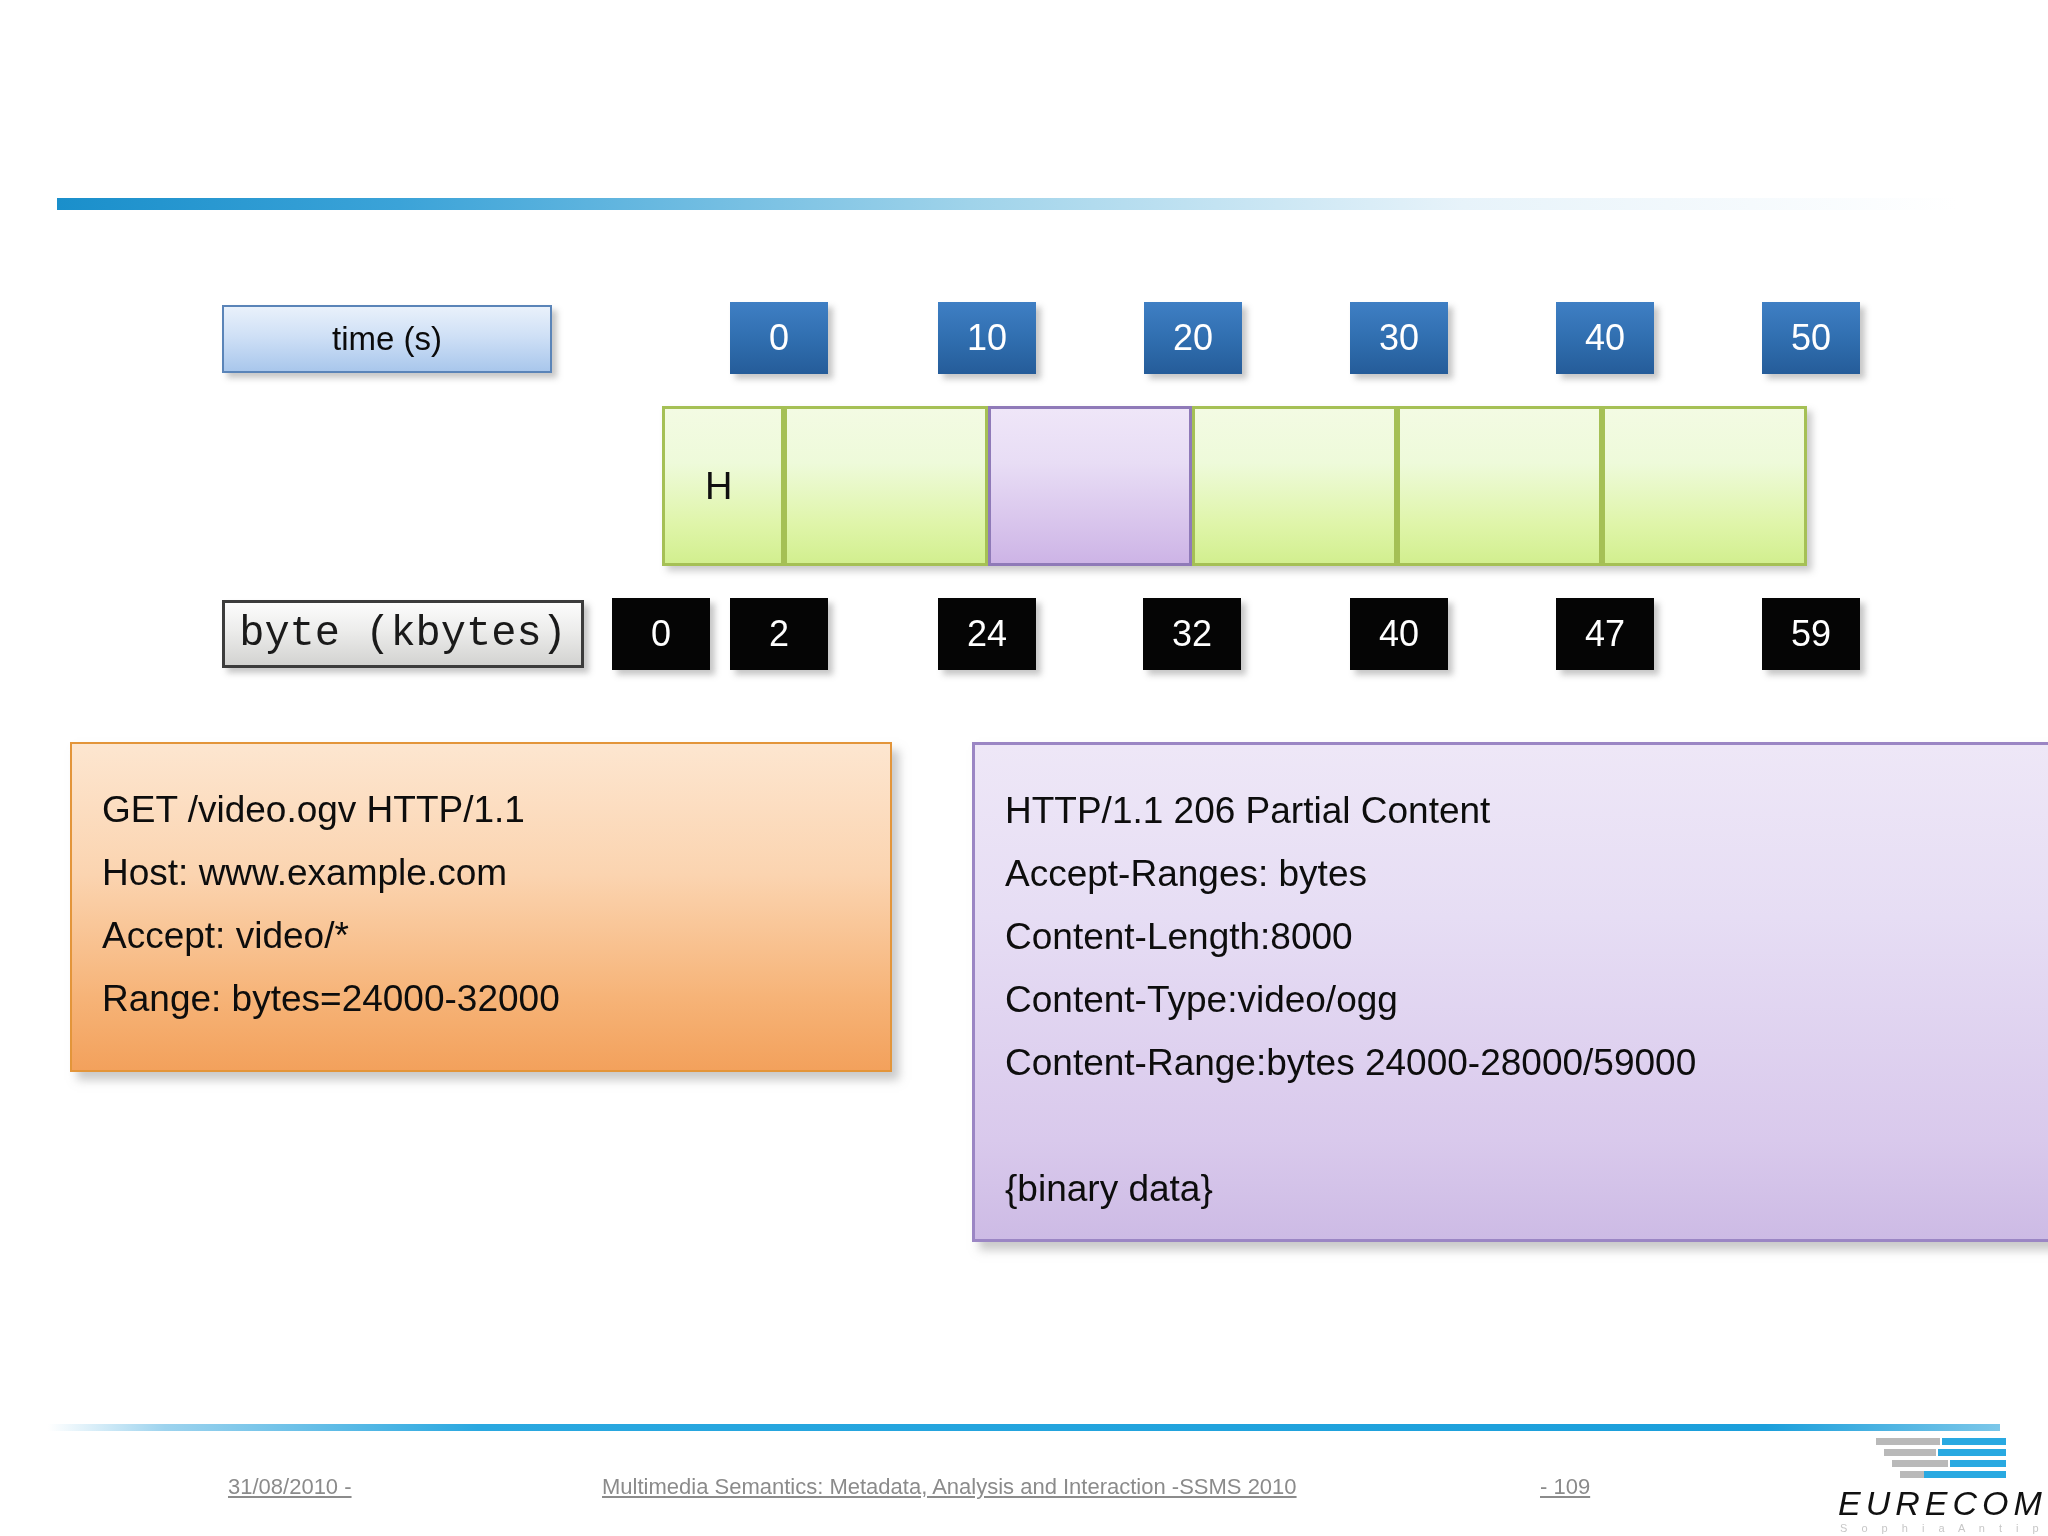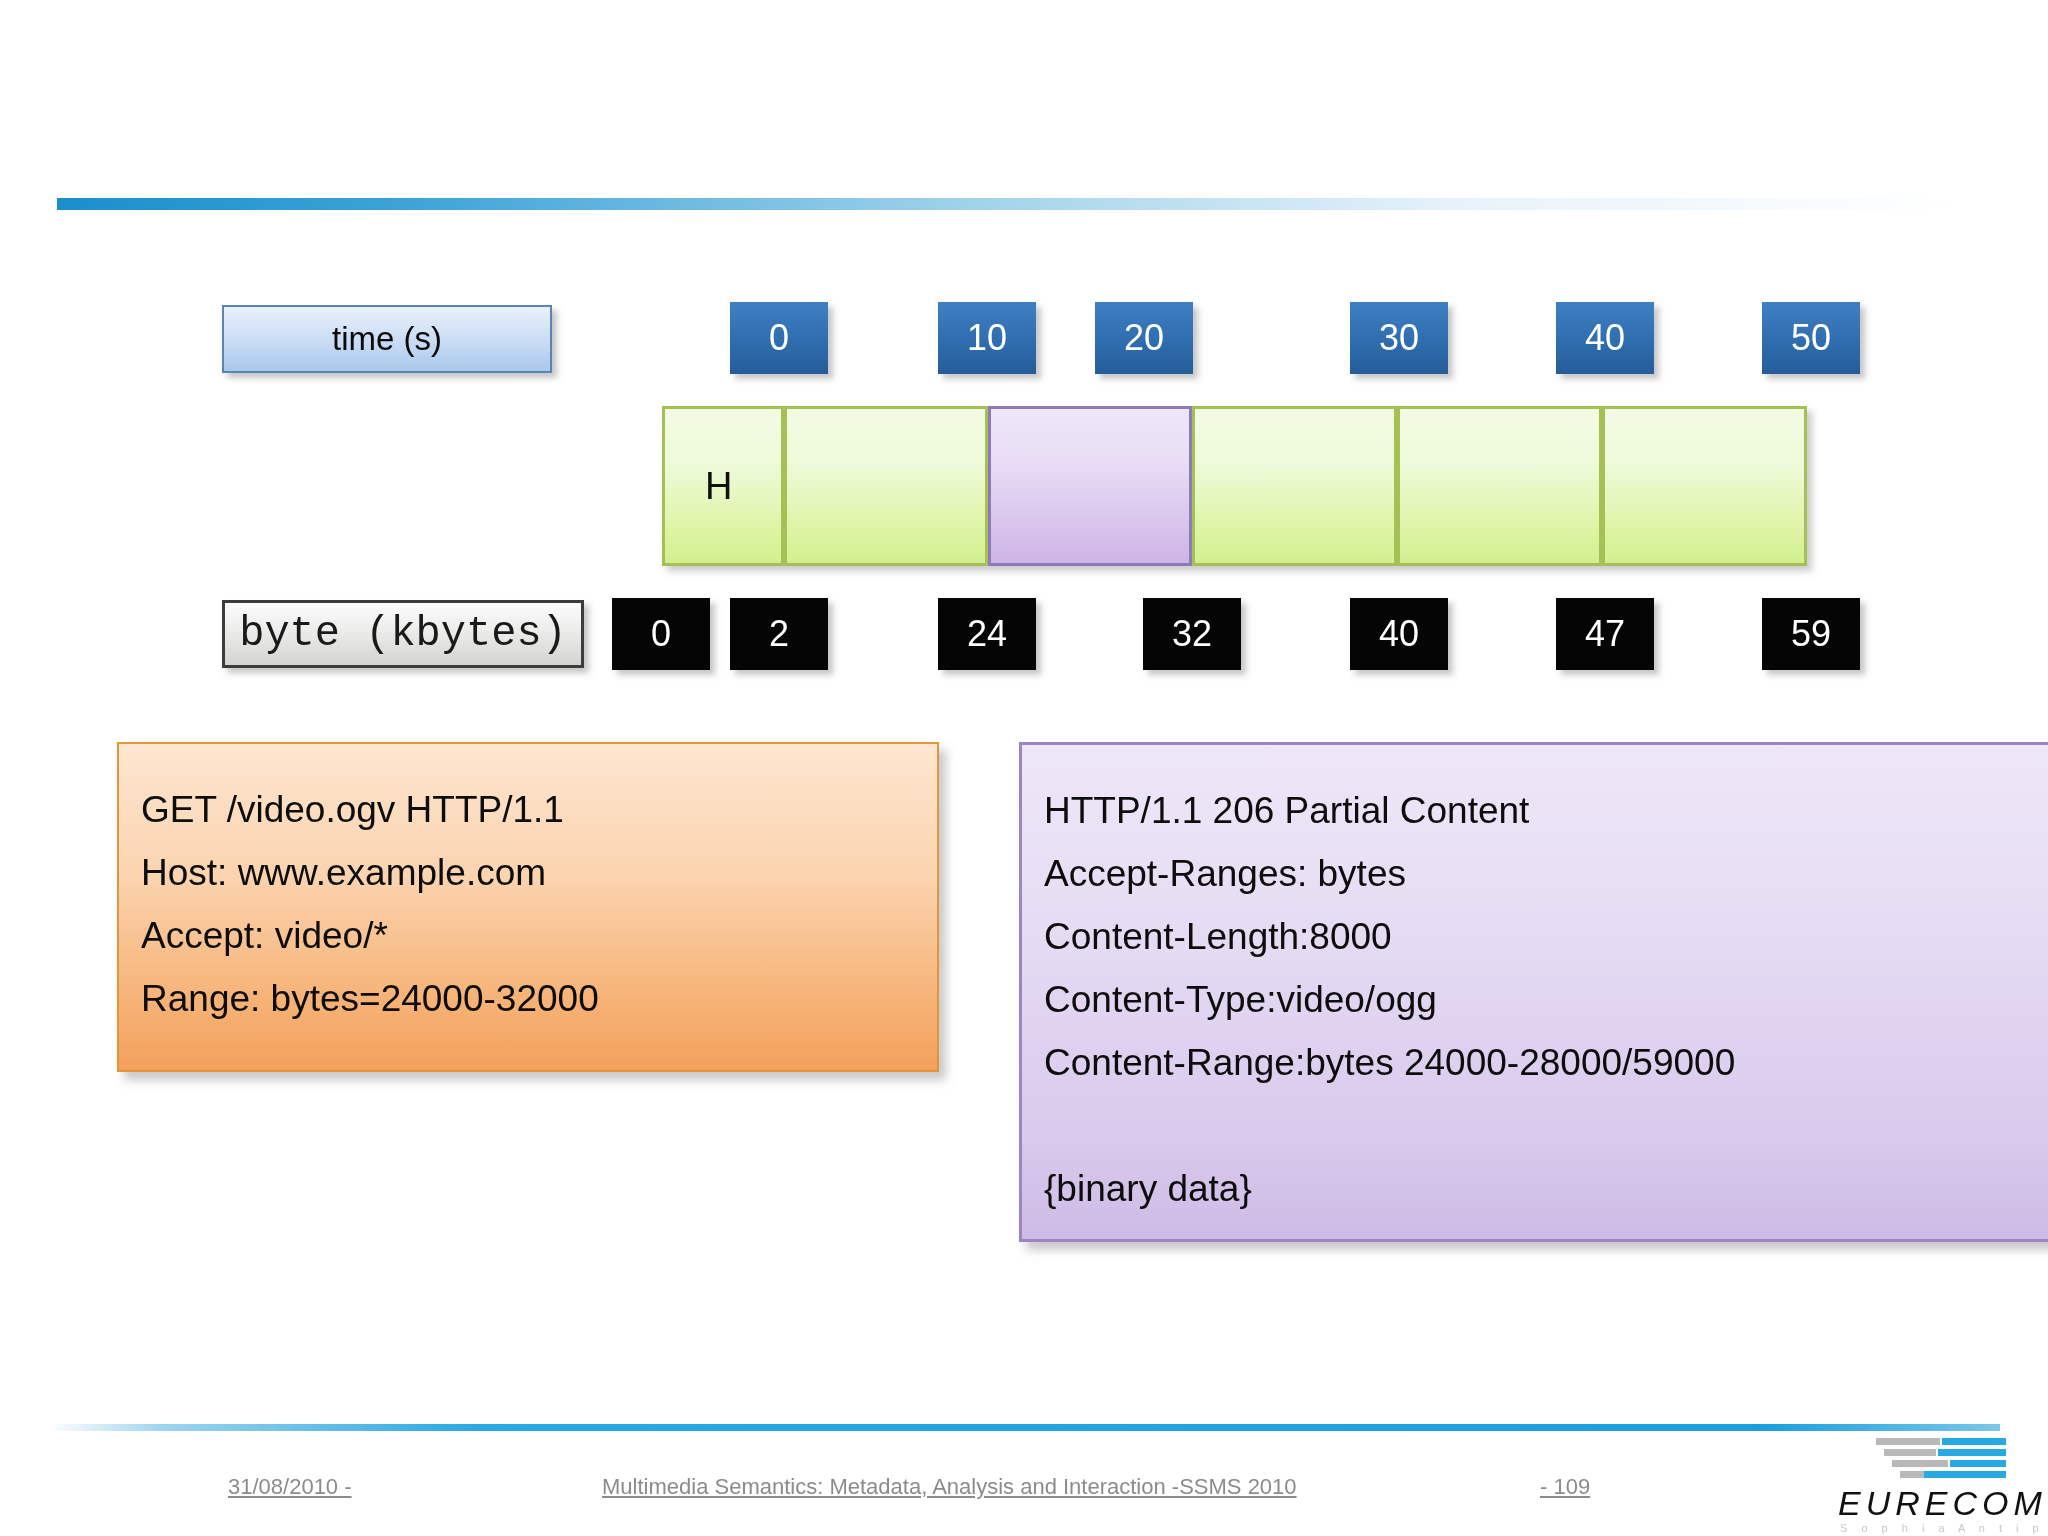--- a/index.html
+++ b/index.html
@@ -119,23 +119,22 @@
     font-size: 38px;
     color: #101010;
     margin-left: 40px;
     font-family: "Liberation Sans", sans-serif;
   }
 
   
   .msgbox {
     position: absolute;
     box-sizing: border-box;
-    padding: 34px 22px 20px 22px;
+    padding: 34px 22px 20px 30px;
     box-shadow: 7px 8px 9px rgba(150,150,150,0.5);
-    margin-left: 47px;
   }
   #request-box {
     left: 70px; top: 742px;
     width: 822px; height: 330px;
     border: 2px solid #e3953a;
     background: linear-gradient(to bottom, #fde6d0 0%, #fbd4b0 40%, #f6b377 78%, #f3a15c 100%);
   }
   #response-box {
     left: 972px; top: 742px;
     width: 1144px; height: 500px;
@@ -211,21 +210,21 @@
   <div class="shbox" id="time-legend">
     <span>time (s)</span>
   </div>
 
   <div class="shbox tmark" style="left:730px">
       <span>0</span>
     </div>
   <div class="shbox tmark" style="left:938px">
       <span>10</span>
     </div>
-  <div class="shbox tmark" style="left:1095px">
+  <div class="shbox tmark" style="left:1144px">
       <span>20</span>
     </div>
   <div class="shbox tmark" style="left:1350px">
       <span>30</span>
     </div>
   <div class="shbox tmark" style="left:1556px">
       <span>40</span>
     </div>
   <div class="shbox tmark" style="left:1762px">
       <span>50</span>

